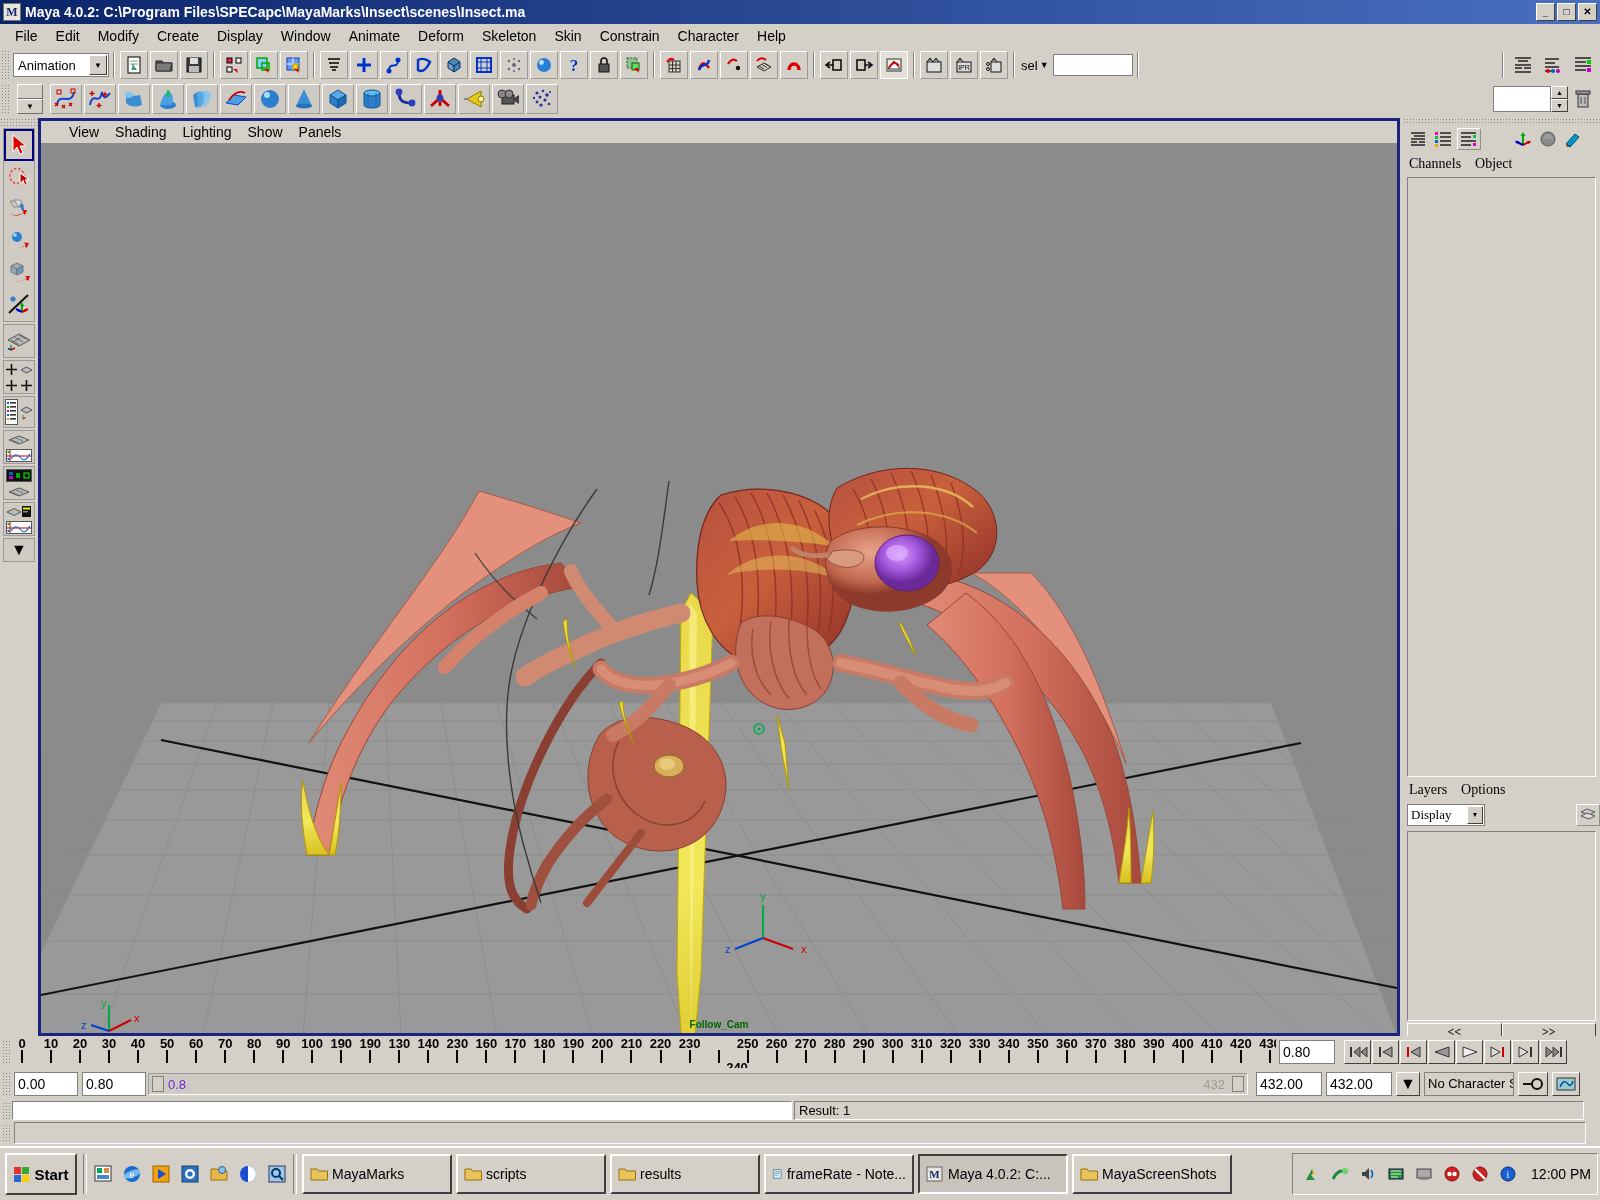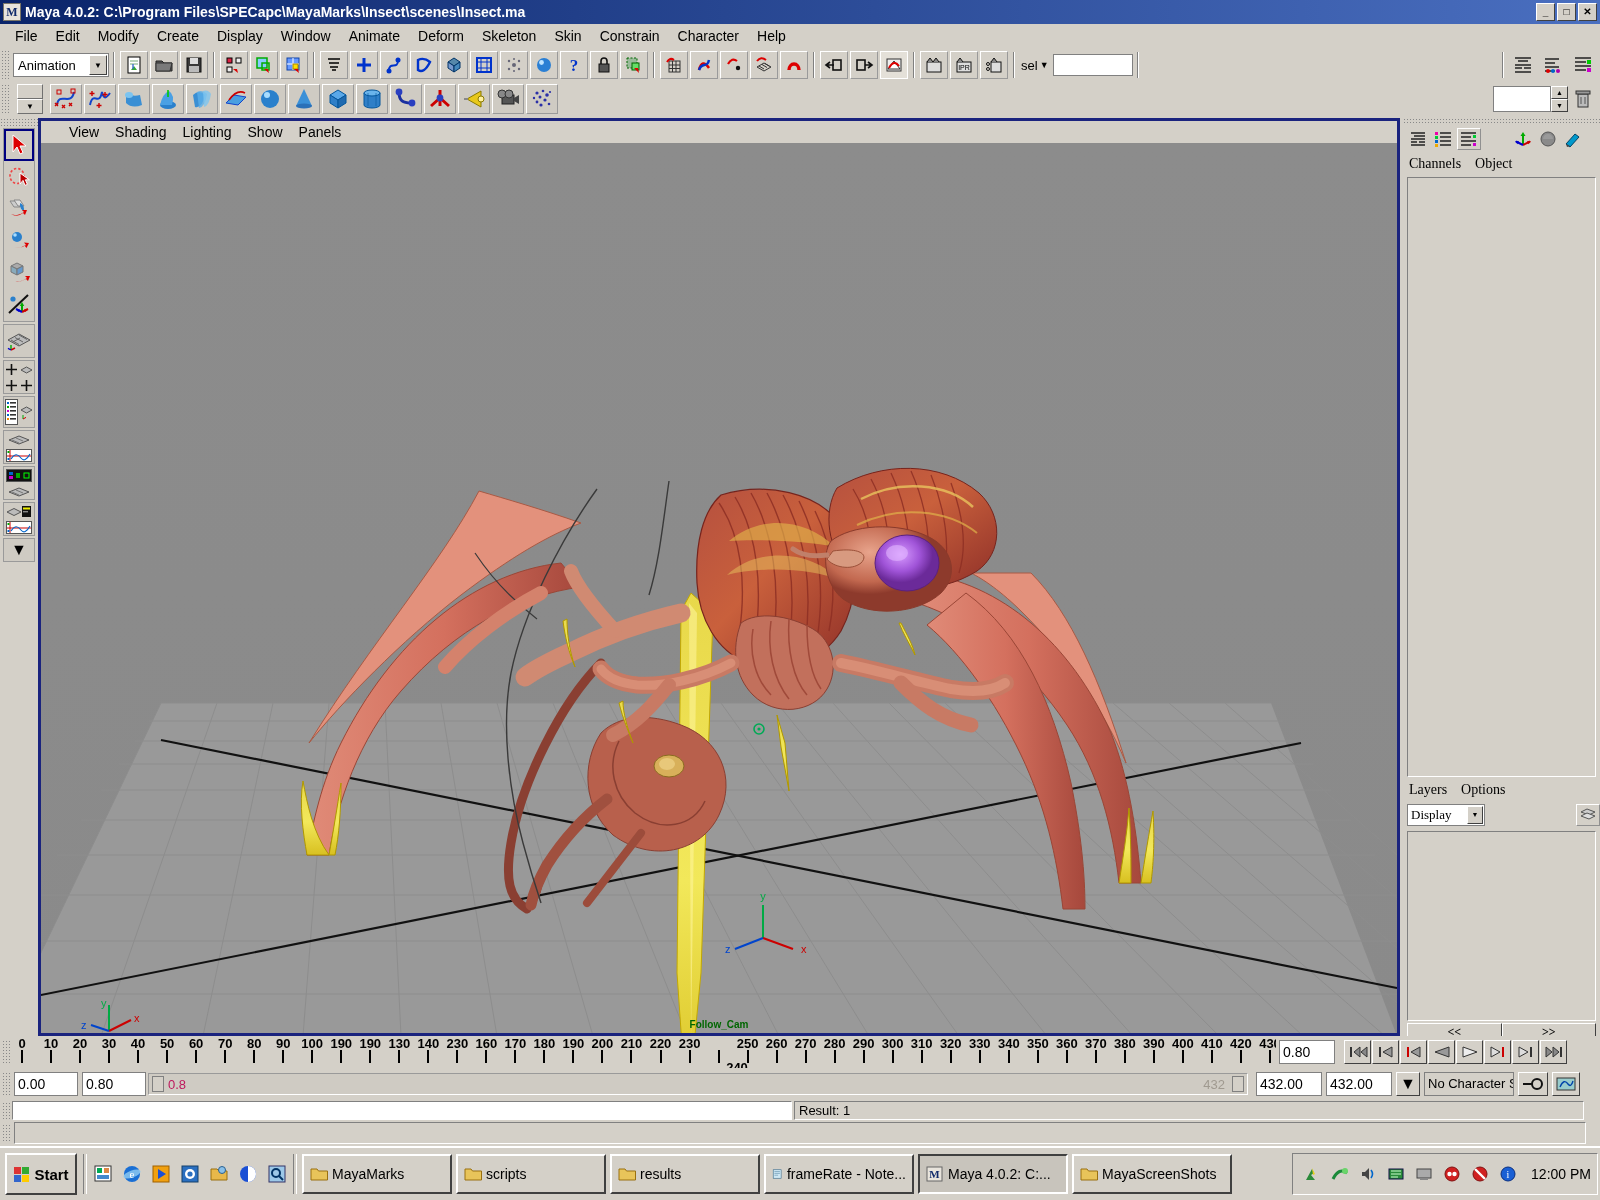--- a/index.html
+++ b/index.html
@@ -193,21 +193,21 @@
 
   
   #rangerow { position:absolute; left:0; top:1068px; width:1600px; height:32px; background:#d4d0c8;}
   .numfield { position:absolute; height:24px;background:#fff;border:1px solid #808080;
     font-size:14px;padding-left:3px;line-height:22px;top:4px;}
   #rangebar { position:absolute; left:148px; top:5px; width:1100px; height:22px;
     background:#cfcbc3; border-top:1px solid #9a9a9a; border-left:1px solid #9a9a9a;
     border-right:1px solid #fff; border-bottom:1px solid #fff; }
   #rangebar .handleL { position:absolute;left:3px;top:2px;width:12px;height:16px;
     background:#d4d0c8;border:1px solid #808080;}
-  #rangebar .rlbl { position:absolute; left:19px; top:3px; font-size:13px; color:#be185d; }
+  #rangebar .rlbl { position:absolute; left:19px; top:3px; font-size:13px; color:#6d28d9; }
   #rangebar .rlbl2 { position:absolute; right:22px; top:3px; font-size:13px; color:#a09a90; }
   #rangebar .handleR { position:absolute;right:3px;top:2px;width:12px;height:16px;
     background:#d4d0c8;border:1px solid #808080;}
   #charfield { position:absolute; left:1424px; top:4px; width:90px;height:24px;
     background:#d4d0c8;border:1px solid #808080;font-size:13px;line-height:22px;padding-left:3px;
     white-space:nowrap;overflow:hidden;}
   .rbtn2 { position:absolute; top:4px; width:22px;height:24px;background:#d4d0c8;
     border-top:1px solid #fff;border-left:1px solid #fff;
     border-right:1px solid #404040;border-bottom:1px solid #404040;
     display:flex;align-items:center;justify-content:center;}

